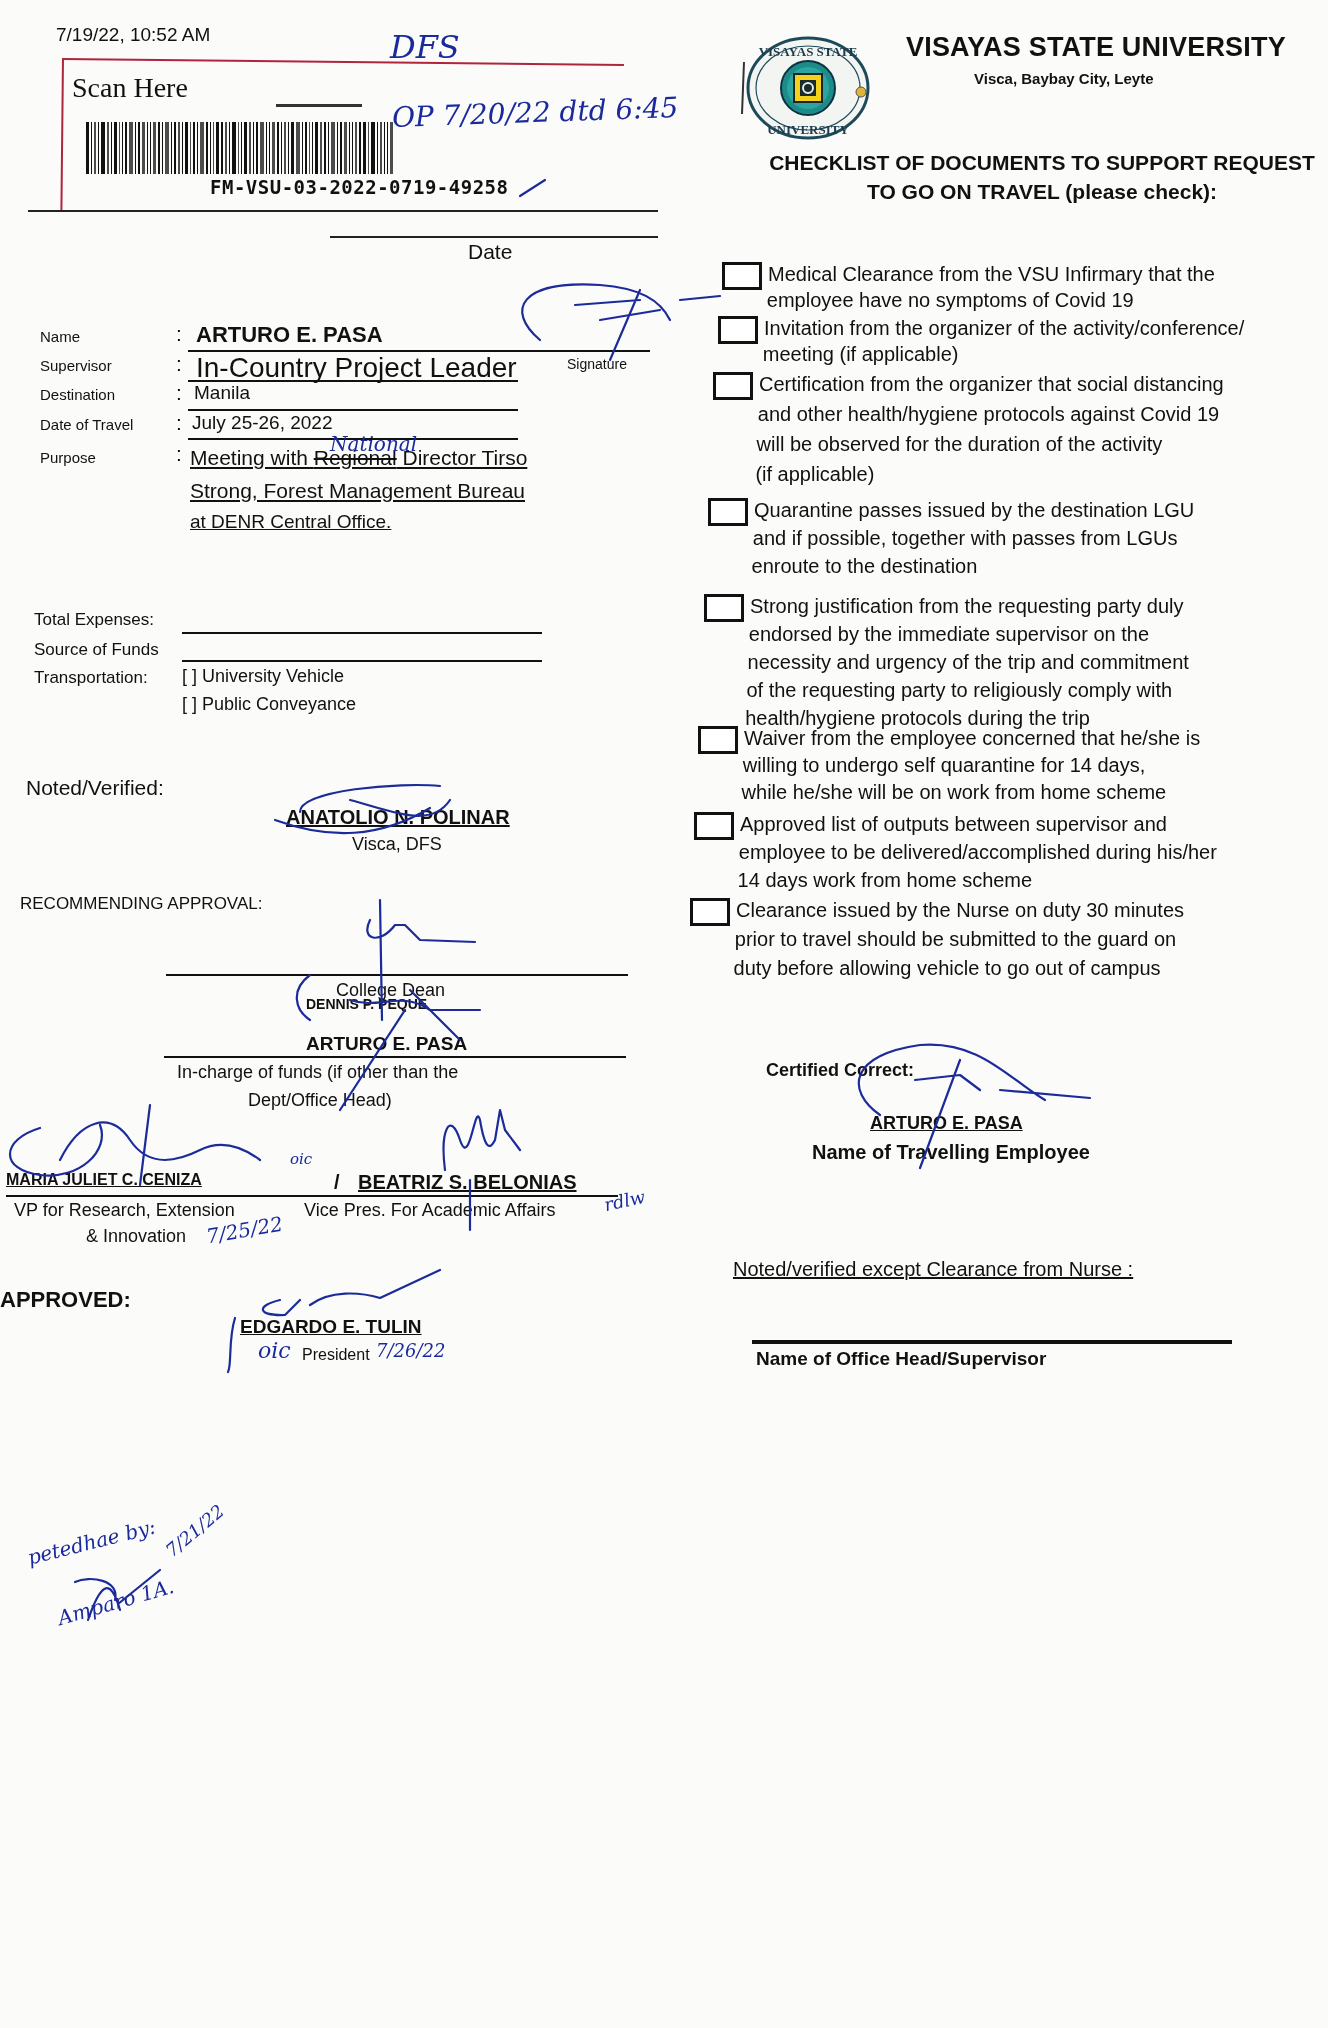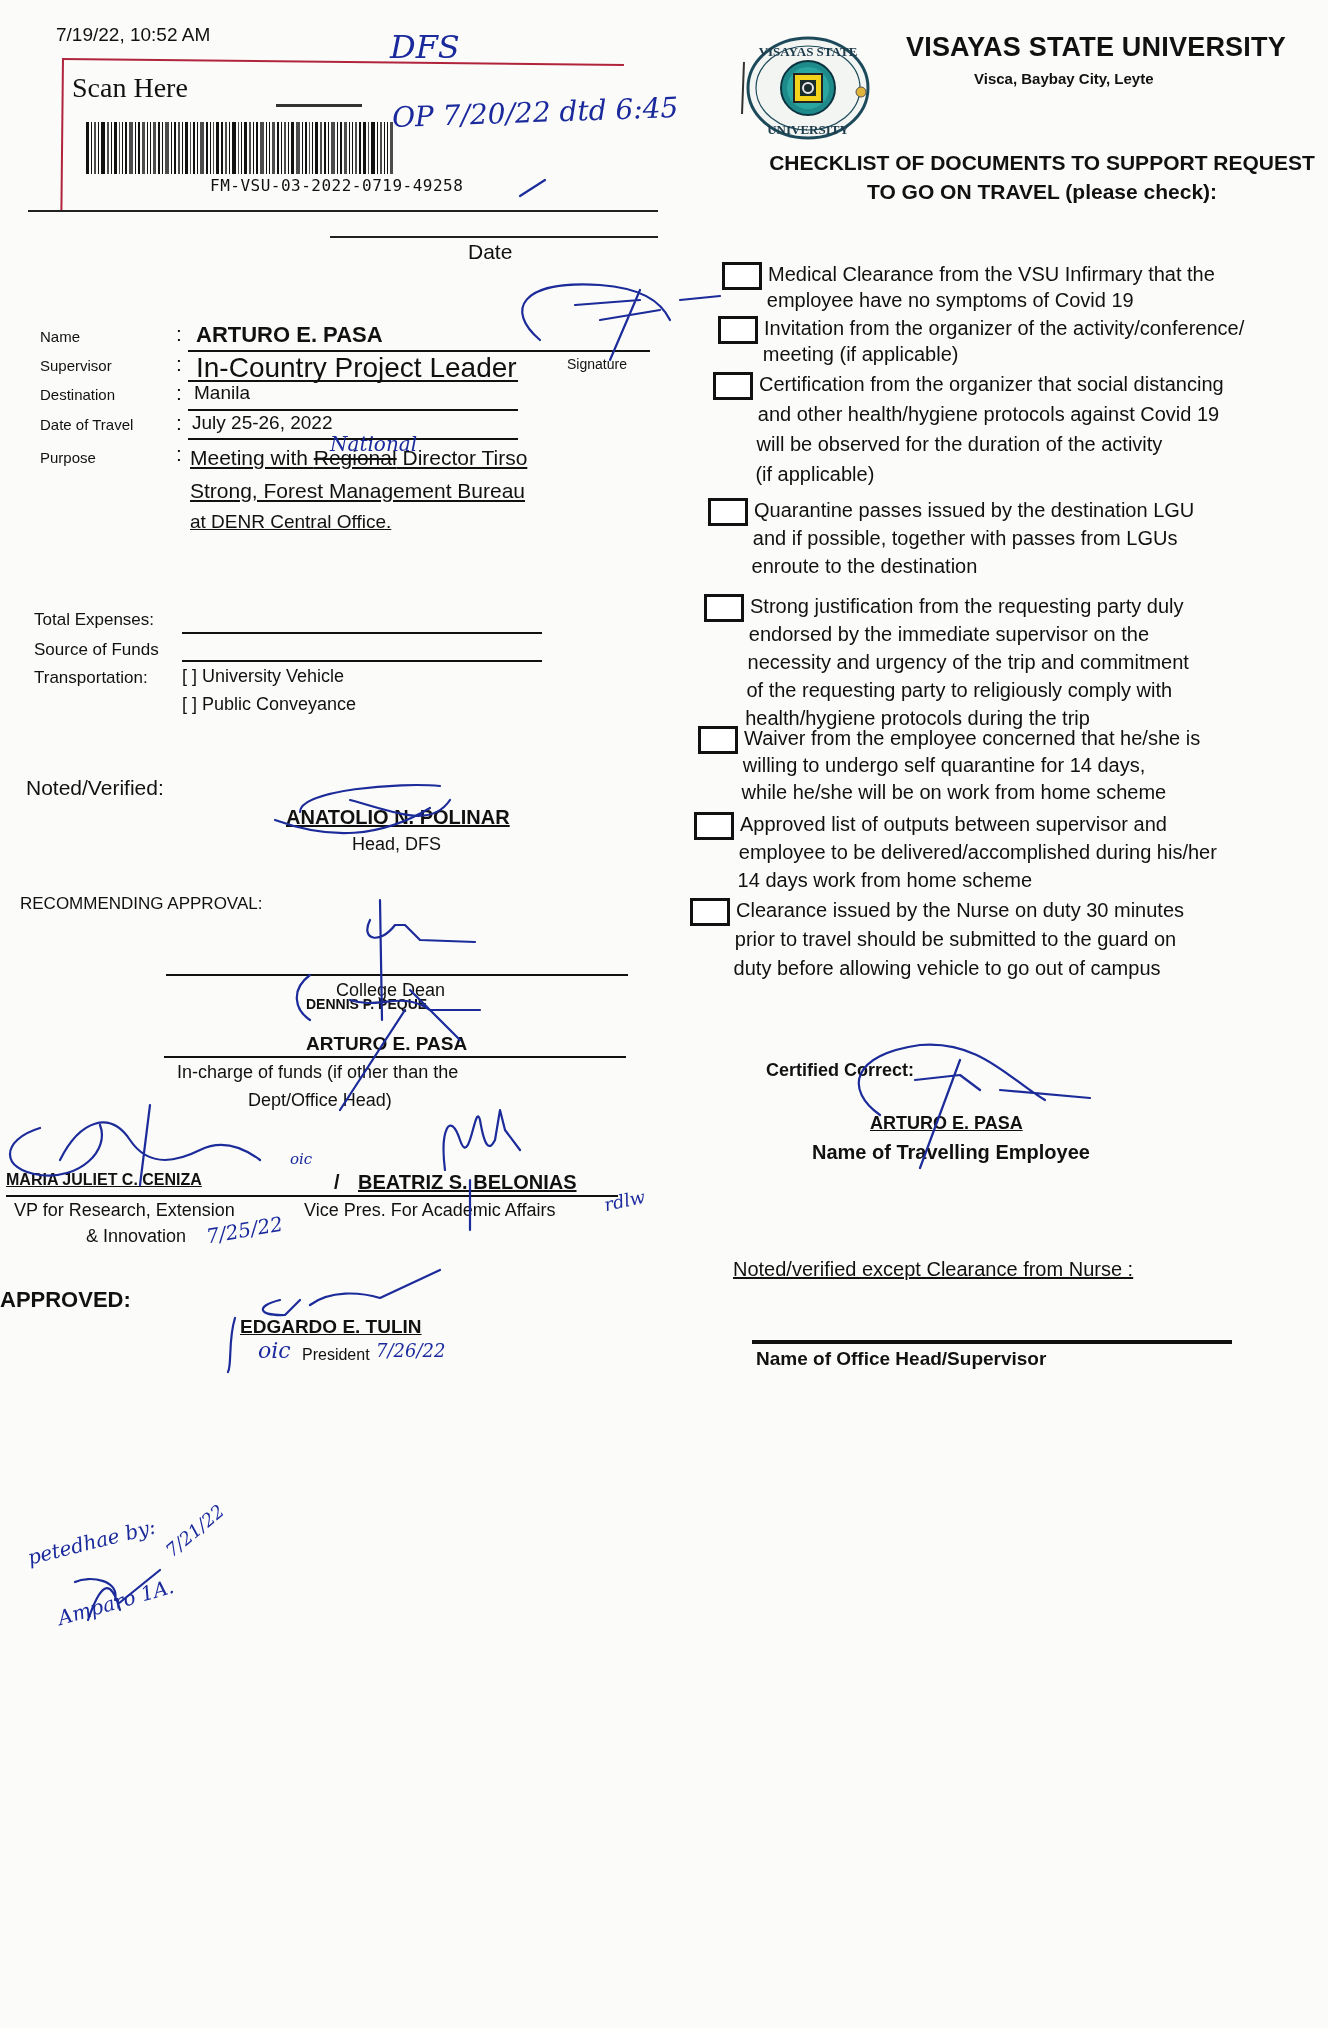--- a/index.html
+++ b/index.html
@@ -18,21 +18,21 @@
   .scan-box {
     left: 62px; top: 58px; width: 560px; height: 152px;
     border: 2px solid #b0243c; border-right: none; border-bottom: none;
     transform: rotate(0.6deg); transform-origin: left top;
   }
   .scan-label { left: 72px; top: 72px; font-family: "Liberation Serif", serif; font-size: 28px; }
   .scan-dash { left: 276px; top: 104px; width: 86px; height: 3px; background: #333; }
   .op-note { left: 392px; top: 96px; font-size: 28px; transform: rotate(-2deg); }
   .barcode { left: 86px; top: 122px; width: 554px; height: 52px; display: flex; align-items: stretch; gap: 2px; }
   .barcode span { background: #111; display: block; }
-  .barcode-id { left: 210px; top: 176px; font-family: "DejaVu Sans Mono", monospace; font-size: 16px; letter-spacing: 0.5px; font-weight: normal; }
+  .barcode-id { left: 210px; top: 176px; font-family: "DejaVu Sans Mono", monospace; font-size: 19px; letter-spacing: 0.5px; font-weight: bold; }
   .date-line { left: 28px; top: 210px; width: 630px; height: 2px; background: #222; }
   .date-line2 { left: 330px; top: 236px; width: 328px; height: 2px; background: #222; }
   .date-label { left: 468px; top: 240px; font-size: 21px; }
 
   
   .info-label { font-size: 15px; left: 40px; }
   .info-colon { font-size: 21px; left: 176px; }
   .info-line { left: 188px; height: 2px; background: #111; }
   .sig-label { left: 567px; top: 356px; font-size: 14px; }
   .sig-line { left: 500px; top: 350px; width: 150px; height: 2px; background: #111; }
@@ -200,21 +200,21 @@
   <div class="abs fund-line" style="top:632px"></div>
   <div class="abs fund-label" style="top:640px">Source of Funds</div>
   <div class="abs fund-line" style="top:660px"></div>
   <div class="abs fund-label" style="top:668px">Transportation:</div>
   <div class="abs trans-opt" style="top:666px">[ ] University Vehicle</div>
   <div class="abs trans-opt" style="top:694px">[ ] Public Conveyance</div>
 </div>
 
 <div class="abs noted-label">Noted/Verified:</div>
 <div class="abs signer" style="left:286px;top:806px">ANATOLIO N. POLINAR</div>
-<div class="abs role" style="left:352px;top:834px">Head, DFS</div>
+<div class="abs role" style="left:352px;top:834px">Visca, DFS</div>
 
 <div class="abs rec-label">RECOMMENDING APPROVAL:</div>
 <div class="abs" style="left:306px;top:996px;font-size:14px;font-weight:bold">DENNIS P. PEQUE</div>
 <div class="abs" style="left:166px;top:974px;width:462px;height:2px;background:#111"></div>
 <div class="abs role" style="left:336px;top:980px">College Dean</div>
 <div class="abs" style="left:306px;top:1033px;font-size:19px;font-weight:bold">ARTURO E. PASA</div>
 <div class="abs" style="left:164px;top:1056px;width:462px;height:2px;background:#111"></div>
 <div class="abs role" style="left:177px;top:1062px">In-charge of  funds (if other than the</div>
 <div class="abs role" style="left:248px;top:1090px">Dept/Office Head)</div>
 

